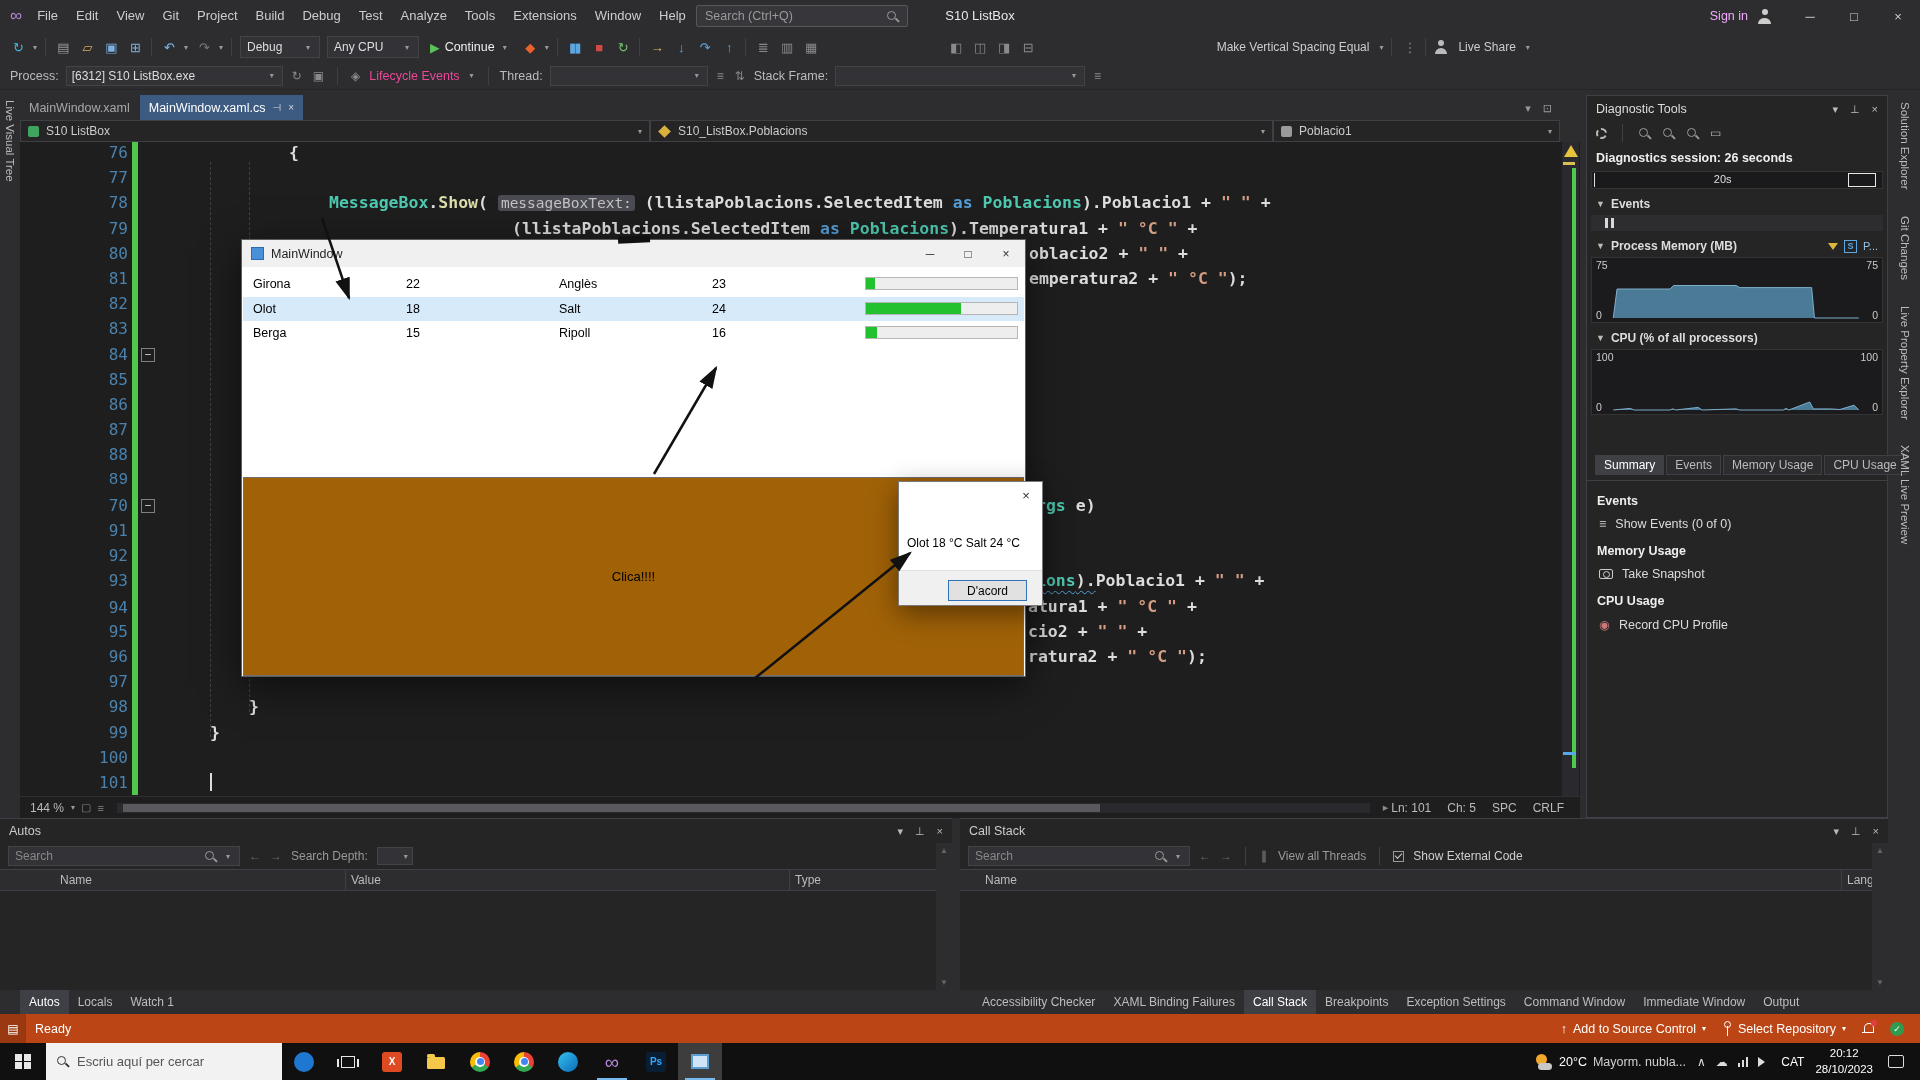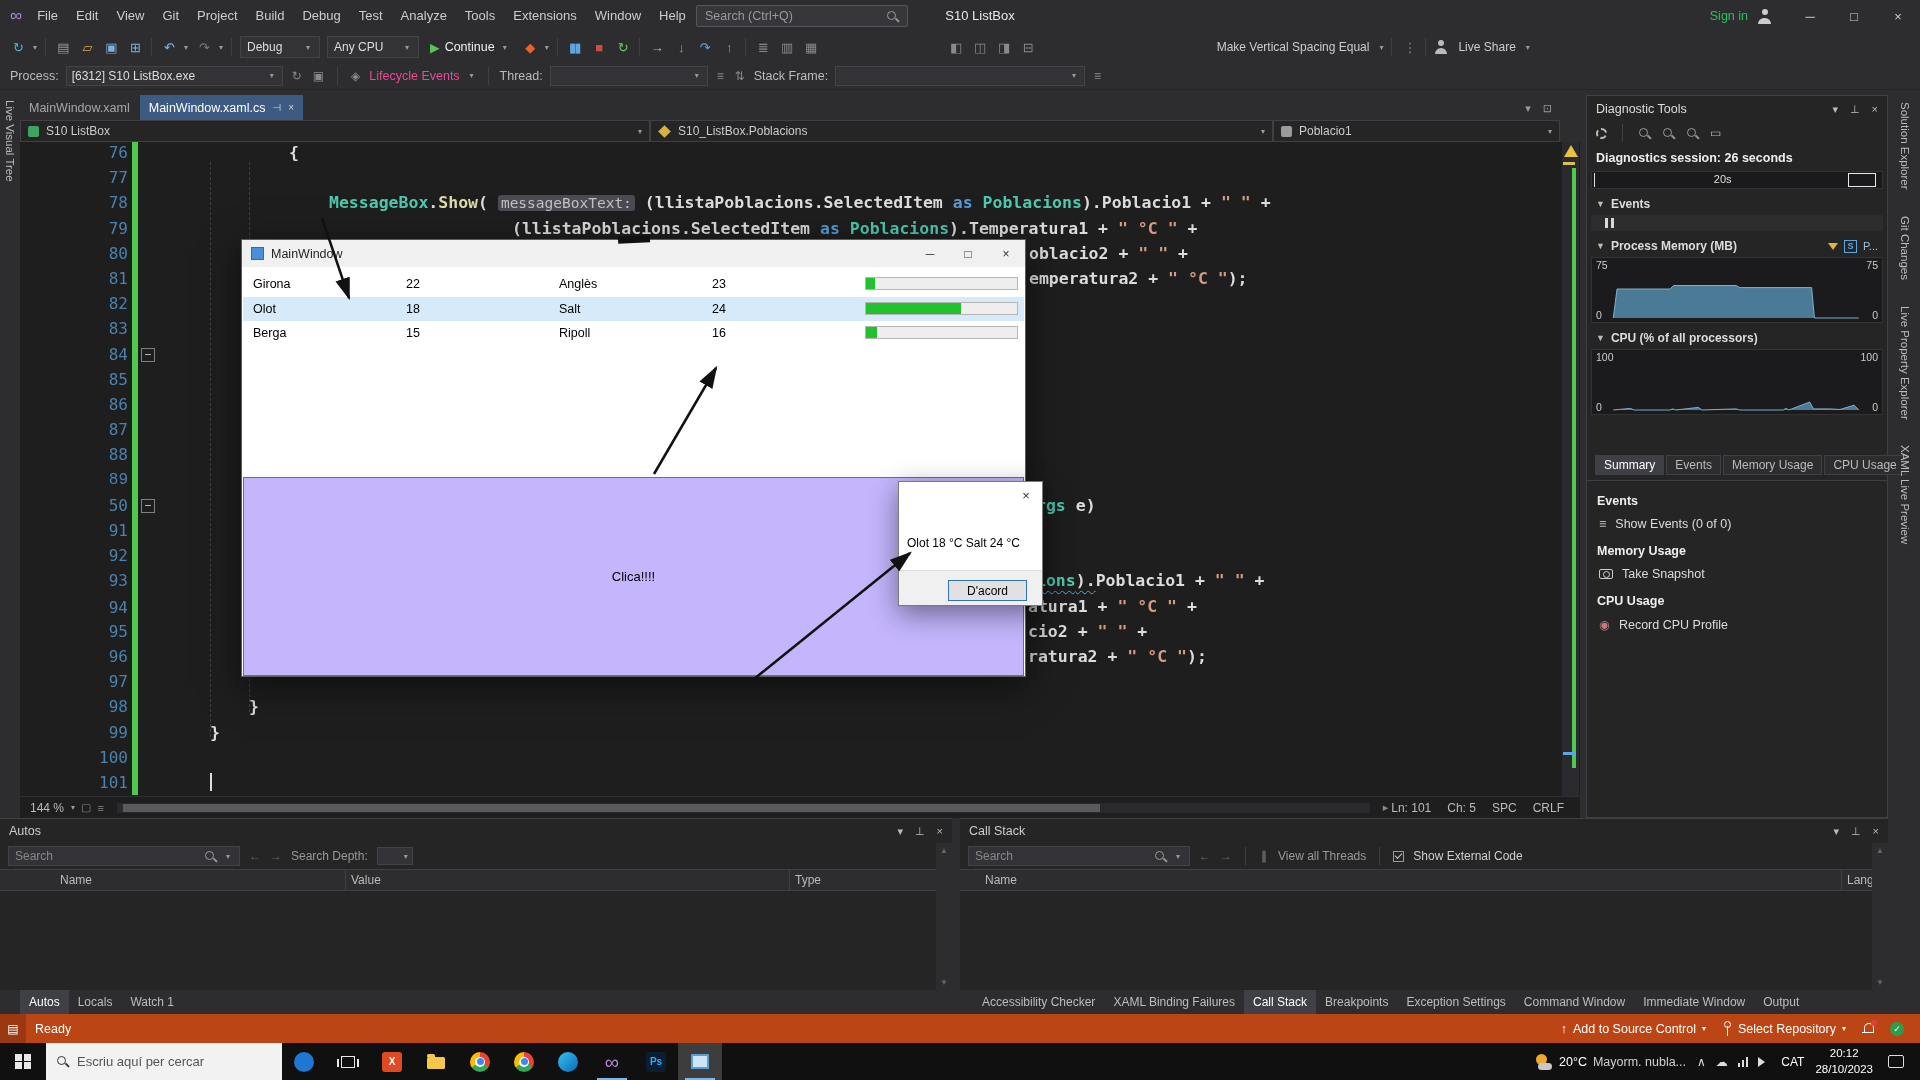--- a/index.html
+++ b/index.html
@@ -5,21 +5,21 @@
 *{box-sizing:border-box;margin:0;padding:0}
 body{background:#000;font-family:"Liberation Sans",sans-serif}
 #screen{position:relative;width:1920px;height:1080px;background:#2d2d30;overflow:hidden;color:#ccc}
 
 #titlebar{position:absolute;left:0;top:0;width:1920px;height:32px;background:#2d2d30;display:flex;align-items:center}
 .vs-logo{color:#b287d9;font-size:17px;margin:0 6px 0 10px}
 .menu-item{font-size:13px;color:#ccc;padding:0 9px;line-height:32px;cursor:default}
 .tb-search{position:absolute;left:696px;top:5px;width:212px;height:22px;background:#36363b;border:1px solid #55555c;border-radius:2px;display:flex;align-items:center;justify-content:space-between;padding:0 8px;font-size:12.5px;color:#9a9a9a}
 .tb-title{position:absolute;left:910px;top:0;width:140px;text-align:center;line-height:32px;font-size:13px;color:#e8e8e8;white-space:nowrap}
 .tb-right{position:absolute;right:0;top:0;height:32px;display:flex;align-items:center}
-.signin{font-size:12.5px;color:#22c55e;margin-right:9px}
+.signin{font-size:12.5px;color:#f0abfc;margin-right:9px}
 .win-btn{width:44px;height:32px;display:flex;align-items:center;justify-content:center;font-size:13px;color:#ccc}
 .person{position:relative;width:15px;height:15px;margin-right:16px}
 .person::before{content:"";position:absolute;left:4.5px;top:0;width:6px;height:6px;border-radius:50%;background:#ccc}
 .person::after{content:"";position:absolute;left:1px;bottom:0;width:13px;height:6px;border-radius:6px 6px 0 0;background:#ccc}
 .mag{position:relative;width:13px;height:13px;display:inline-block;color:#9a9a9a}
 .mag::before{content:"";position:absolute;left:1px;top:1px;width:7px;height:7px;border:1.5px solid currentColor;border-radius:50%}
 .mag::after{content:"";position:absolute;left:8.5px;top:9px;width:4.5px;height:1.5px;background:currentColor;transform:rotate(45deg)}
 
 #toolbar{position:absolute;left:0;top:32px;width:1920px;height:30px;display:flex;align-items:center;padding-left:6px;gap:1px}
 .tb-icon{width:23px;height:22px;display:flex;align-items:center;justify-content:center;font-size:13px;letter-spacing:-2px}
@@ -184,21 +184,21 @@
 .aw-icon{width:13px;height:13px;background:#4a90d9;border:1px solid #2c6cb0;margin:0 7px 0 9px}
 .aw-name{font-size:12.5px;color:#1e1e1e}
 .aw-btns{margin-left:auto;display:flex;height:27px}
 .aw-btn{width:38px;height:27px;display:flex;align-items:center;justify-content:center;font-size:12px;color:#333}
 #lb-list{position:absolute;left:0;top:27px;width:783px;height:210px;background:#fff}
 .lb-row{position:absolute;left:1px;width:781px;height:24.5px}
 .lb-row.sel{background:#d7eafa}
 .lb-c{position:absolute;font-size:12.5px;color:#000;line-height:24.5px}
 .pbar{position:absolute;left:622px;top:5px;width:153px;height:13px;background:#eee;border:1px solid #b5b5b5}
 .pfill{height:100%;background:#22c22e}
-#aw-button{position:absolute;left:1px;top:237px;width:781px;height:199px;background:#c4b5fd;border:1px solid #707070;display:flex;align-items:center;justify-content:center;font-size:13px;color:#000}
+#aw-button{position:absolute;left:1px;top:237px;width:781px;height:199px;background:#a16207;border:1px solid #707070;display:flex;align-items:center;justify-content:center;font-size:13px;color:#000}
 
 #msgbox{position:absolute;left:898px;top:481px;width:145px;height:125px;background:#fff;border:1px solid #7a7a7a;box-shadow:0 8px 26px rgba(0,0,0,.45);z-index:60}
 .mb-title{position:relative;height:26px}
 .mb-close{position:absolute;right:0;top:0;width:32px;height:26px;display:flex;align-items:center;justify-content:center;font-size:13px;color:#333}
 .mb-text{position:absolute;left:8px;top:54px;font-size:12px;color:#000;white-space:nowrap}
 .mb-footer{position:absolute;left:0;top:88px;width:143px;height:35px;background:#f0f0f0;border-top:1px solid #dfdfdf}
 .mb-btn{position:absolute;left:49px;top:9px;width:79px;height:21px;background:#e1e1e1;border:1px solid #2f73b8;display:flex;align-items:center;justify-content:center;font-size:12px;color:#000}
 
 #arrows{position:absolute;left:0;top:0;width:1920px;height:1080px;z-index:70;pointer-events:none}
 #ann-mark{position:absolute;background:#111;z-index:55;transform:rotate(-3deg)}
@@ -372,21 +372,21 @@
           <div class="code-line" style="top: 126px; left: 1009px;"><span class="pl">emperatura2 + </span><span class="st">" °C "</span><span class="pl">);</span></div>
           <div class="cl-num" style="top: 151.2px;">82</div>
           <div class="cl-num" style="top: 176.4px;">83</div>
           <div class="cl-num" style="top: 201.6px;">84</div>
           <div class="fold" style="top: 207.6px;">−</div>
           <div class="cl-num" style="top: 226.8px;">85</div>
           <div class="cl-num" style="top: 252px;">86</div>
           <div class="cl-num" style="top: 277.2px;">87</div>
           <div class="cl-num" style="top: 302.4px;">88</div>
           <div class="cl-num" style="top: 327.6px; font-family: Liberation Mono, monospace;">89</div>
-          <div class="cl-num" style="top: 352.8px;">50</div>
+          <div class="cl-num" style="top: 352.8px;">70</div>
           <div class="code-line" style="top: 352.8px; left: 1016px;"><span class="ty">rgs</span><span class="pl"> e)</span></div>
           <div class="fold" style="top: 358.8px;">−</div>
           <div class="cl-num" style="top: 378px;">91</div>
           <div class="cl-num" style="top: 403.2px;">92</div>
           <div class="cl-num" style="top: 428.4px;">93</div>
           <div class="code-line" style="top: 428.4px; left: 1016px;"><span class="ty sq">ions</span><span class="pl sq">).</span><span class="pl">Poblacio1 + </span><span class="st">" "</span><span class="pl"> +</span></div>
           <div class="cl-num" style="top: 455px;">94</div>
           <div class="code-line" style="top: 453.6px; left: 1008px;"><span class="pl">atura1 + </span><span class="st">" °C "</span><span class="pl"> +</span></div>
           <div class="cl-num" style="top: 478.8px;">95</div>
           <div class="code-line" style="top: 478.8px; left: 1008px;"><span class="pl">cio2 + </span><span class="st">" "</span><span class="pl"> +</span></div>

